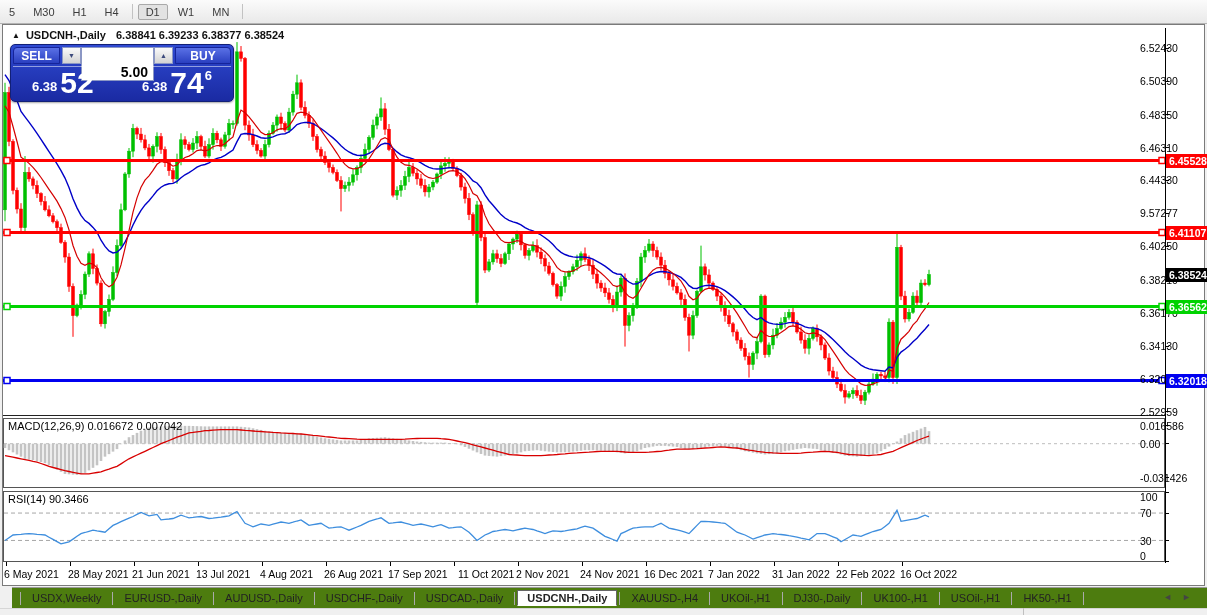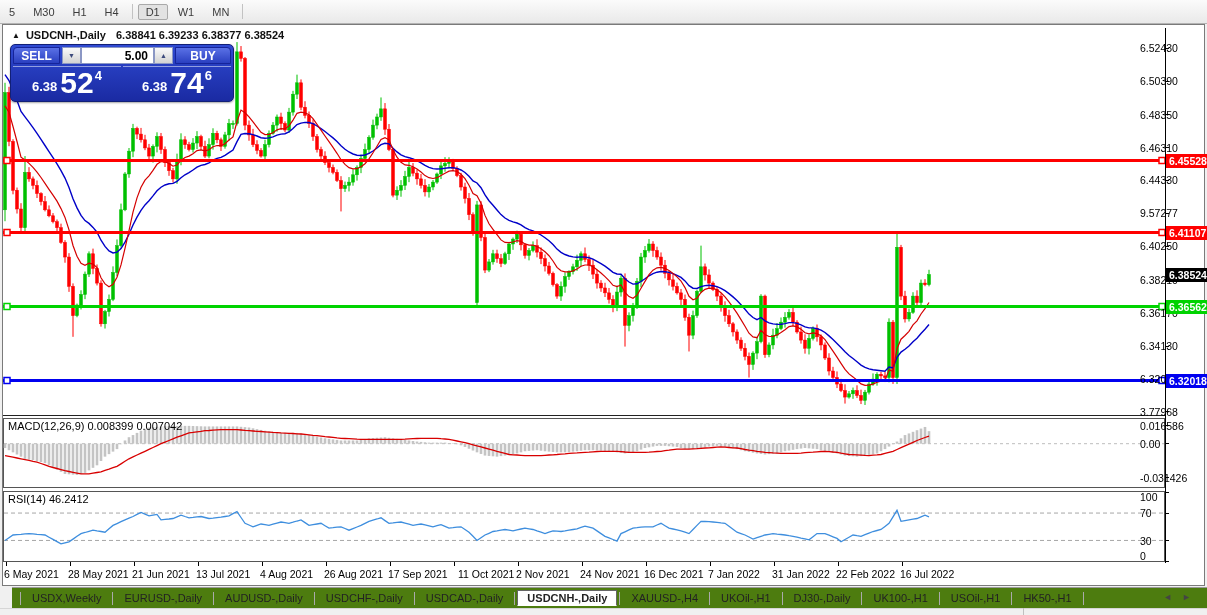--- a/index.html
+++ b/index.html
@@ -23,21 +23,21 @@
   .tp-row1{position:absolute;left:0;top:2px;width:222px;height:18px;}
   .tp-btn{position:absolute;top:0;height:17px;line-height:17px;text-align:center;color:#fff;
     font-size:12px;font-weight:bold;background:linear-gradient(#5a71e6,#2a3fc0);border:1px solid #16249a;box-sizing:border-box;}
   #sellBtn{left:2px;width:47px;border-radius:4px 0 0 0;}
   #buyBtn{left:164px;width:56px;border-radius:0 4px 0 0;}
   .spin{position:absolute;top:0;width:19px;height:17px;box-sizing:border-box;border:1px solid #8b97c4;
     background:linear-gradient(#fafafa,#d3d3d3);text-align:center;line-height:15px;font-size:7px;color:#3c4a7c;}
   #spinDown{left:51px;}
   #spinUp{left:143px;}
   #volBox{position:absolute;left:70px;top:0;width:73px;height:17px;box-sizing:border-box;background:#fff;
-    border:1px solid #8b97c4;font-size:12px;font-weight:bold;color:#000;text-align:right;padding:0 5px;line-height:16px;}
+    border:1px solid #8b97c4;font-size:14px;font-weight:bold;color:#000;text-align:right;padding:16px 5px;line-height:16px;}
   .tp-row2{position:absolute;left:2px;top:21px;width:218px;height:33px;display:flex;}
   .priceHalf{flex:1;display:flex;align-items:flex-end;justify-content:center;color:#fff;
     border-top:1px solid rgba(255,255,255,.5);padding-bottom:2px;text-align:right;}
   .priceHalf+.priceHalf{margin-left:2px;}
   .pSmall{font-size:13px;font-weight:bold;margin-right:3px;padding-bottom:3px;}
   .pBig{font-size:30px;font-weight:bold;line-height:28px;}
   .pSup{font-size:13px;font-weight:bold;position:relative;top:-14px;margin-left:1px;}
   
   .yLabel{position:absolute;left:1140px;font-size:10.5px;color:#000;z-index:5;}
   .tick{position:absolute;background:#000;z-index:5;}
@@ -816,29 +816,29 @@
     <rect x="895.7" y="19.299999999999997" width="2.6" height="5.400000000000002" fill="#C4C4C4"></rect>
     <rect x="899.7" y="16.06" width="2.6" height="8.64" fill="#C4C4C4"></rect>
     <rect x="903.7" y="14.44" width="2.6" height="10.26" fill="#C4C4C4"></rect>
     <rect x="907.7" y="12.82" width="2.6" height="11.879999999999999" fill="#C4C4C4"></rect>
     <rect x="911.7" y="11.2" width="2.6" height="13.5" fill="#C4C4C4"></rect>
     <rect x="915.7" y="9.579999999999998" width="2.6" height="15.120000000000001" fill="#C4C4C4"></rect>
     <rect x="919.7" y="7.960000000000001" width="2.6" height="16.74" fill="#C4C4C4"></rect>
     <rect x="923.7" y="12.163359999999999" width="2.6" height="12.53664" fill="#C4C4C4"></rect>
     <polyline points="1,36.6 5,37.4 9,38.2 13,39.0 17,39.8 21,40.6 25,41.4 29,42.3 33,43.1 37,44.5 41,45.9 45,47.4 49,48.5 53,49.5 57,50.6 61,51.7 65,52.5 69,53.3 73,54.1 77,54.9 81,54.9 85,54.9 89,54.2 93,53.5 97,52.8 101,51.4 105,50.1 109,48.7 113,47.4 117,44.9 121,42.3 125,39.8 129,37.9 133,36.0 137,34.1 141,32.3 145,30.4 149,28.5 153,26.6 157,24.7 161,23.1 165,21.5 169,19.8 173,18.2 177,16.8 181,15.3 185,13.9 189,13.4 193,12.8 197,12.3 201,11.7 205,11.5 209,11.2 213,10.9 217,10.7 221,10.7 225,10.7 229,10.7 233,10.7 237,11.0 241,11.4 245,11.7 249,12.0 253,12.3 257,12.5 261,12.8 265,13.1 269,13.4 273,13.6 277,13.9 281,14.1 285,14.3 289,14.5 293,14.8 297,15.0 301,15.4 305,15.8 309,16.3 313,16.7 317,17.1 321,17.6 325,18.0 329,18.4 333,18.9 337,19.3 341,19.5 345,19.7 349,19.9 353,20.2 357,20.4 361,20.4 365,20.4 369,20.4 373,20.4 377,20.4 381,20.4 385,20.4 389,20.4 393,20.4 397,20.4 401,20.2 405,19.9 409,19.7 413,19.5 417,19.3 421,19.3 425,19.3 429,19.3 433,19.3 437,19.7 441,20.0 445,20.4 449,21.2 453,22.0 457,22.8 461,23.6 465,24.7 469,25.8 473,26.9 477,27.9 481,29.0 485,30.1 489,31.2 493,32.3 497,33.3 501,34.4 505,35.5 509,35.8 513,36.0 517,36.3 521,36.6 525,36.6 529,36.6 533,36.6 537,36.6 541,36.3 545,36.0 549,35.8 553,35.5 557,35.1 561,34.8 565,34.4 569,34.1 573,33.9 577,33.6 581,33.3 585,33.1 589,32.8 593,32.5 597,32.3 601,32.3 605,32.3 609,32.3 613,32.3 617,32.6 621,33.0 625,33.3 629,33.3 633,33.3 637,33.3 641,33.3 645,33.1 649,32.8 653,32.5 657,32.3 661,31.7 665,31.2 669,30.6 673,30.1 677,30.1 681,30.1 685,30.1 689,29.8 693,29.6 697,29.3 701,29.0 705,28.8 709,28.5 713,28.2 717,27.9 721,28.2 725,28.5 729,28.8 733,29.0 737,29.7 741,30.5 745,31.2 749,31.7 753,32.3 757,32.8 761,33.3 765,33.6 769,33.9 773,34.1 777,34.4 781,34.4 785,34.4 789,34.4 793,34.4 797,34.1 801,33.7 805,33.3 809,33.1 813,32.8 817,32.5 821,32.3 825,32.6 829,33.0 833,33.3 837,34.1 841,34.8 845,35.5 849,35.7 853,35.9 857,36.1 861,36.4 865,36.6 869,36.2 873,35.9 877,35.5 881,34.4 885,33.3 889,32.3 893,30.5 897,28.7 901,26.9 905,25.1 909,23.3 913,21.5 917,20.0 921,18.5 925,17.1" fill="none" stroke="#D80000" stroke-width="1.3"></polyline>
   </svg>
-<div class="panelLabel" style="left:8px;top:420px;">MACD(12,26,9) 0.008399 0.007042</div>
+<div class="panelLabel" style="left:8px;top:420px;">MACD(12,26,9) 0.016672 0.007042</div>
 
 <div class="abs panelBox" id="rsiPanel" style="left:3px;top:491px;width:1162px;height:71px;"></div>
 <svg id="svgRsi" style="left:4px;top:492px;" width="1160" height="69">
     <line x1="0" y1="21.05" x2="1160" y2="21.05" stroke="#a6a6a6" stroke-width="1" stroke-dasharray="4,3"></line>
     <line x1="0" y1="48.45" x2="1160" y2="48.45" stroke="#a6a6a6" stroke-width="1" stroke-dasharray="4,3"></line>
     <polyline points="1,48.5 5,45.7 9,43.0 13,42.6 17,42.3 21,41.9 25,41.6 29,41.9 33,42.3 37,42.6 41,43.0 45,45.2 49,47.4 53,49.6 57,51.9 61,50.8 65,49.8 69,47.1 73,44.3 77,41.6 81,40.5 85,39.3 89,38.2 93,38.9 97,39.5 101,40.2 105,36.8 109,33.4 113,31.6 117,29.7 121,27.9 125,26.2 129,24.5 133,22.4 137,20.4 141,22.1 145,23.8 149,23.1 153,22.4 157,27.9 161,27.4 165,27.0 169,26.5 173,24.8 177,23.1 181,24.5 185,25.8 189,25.4 193,24.9 197,24.5 201,25.5 205,26.5 209,26.1 213,25.6 217,25.2 221,24.5 225,23.8 229,21.7 233,19.7 237,25.5 241,31.3 245,33.0 249,34.8 253,33.4 257,32.0 261,32.7 265,33.4 269,32.2 273,31.1 277,30.0 281,30.6 285,31.3 289,30.2 293,29.0 297,27.9 301,30.6 305,33.4 309,32.7 313,32.0 317,31.3 321,33.7 325,36.1 329,35.7 333,35.2 337,34.8 341,36.5 345,38.2 349,36.6 353,35.0 357,33.4 361,31.3 365,29.3 369,28.1 373,27.0 377,25.8 381,28.6 385,31.3 389,30.9 393,30.4 397,30.0 401,31.1 405,32.2 409,33.4 413,32.7 417,32.0 421,32.9 425,33.8 429,34.8 433,33.7 437,32.7 441,34.4 445,36.1 449,35.7 453,35.2 457,34.8 461,37.5 465,40.2 469,44.3 473,48.5 477,45.7 481,43.0 485,41.3 489,39.5 493,38.9 497,38.2 501,37.5 505,38.2 509,38.9 513,37.9 517,37.0 521,36.1 525,36.8 529,37.5 533,38.9 537,40.2 541,41.6 545,40.2 549,38.9 553,39.2 557,39.5 561,38.9 565,38.2 569,37.5 573,36.8 577,35.4 581,34.1 585,35.1 589,36.1 593,38.9 597,41.6 601,44.3 605,45.9 609,47.5 613,49.1 617,41.6 621,39.8 625,37.9 629,36.1 633,35.7 637,35.2 641,34.8 645,34.8 649,34.8 653,33.0 657,31.3 661,33.7 665,36.1 669,37.0 673,37.9 677,38.9 681,40.2 685,41.6 689,37.5 693,33.4 697,29.3 701,29.5 705,29.7 709,30.0 713,30.4 717,30.9 721,31.3 725,34.3 729,37.3 733,40.2 737,41.6 741,43.0 745,45.0 749,47.1 753,45.7 757,44.3 761,43.0 765,42.3 769,41.6 773,42.1 777,42.5 781,43.0 785,43.7 789,44.3 793,45.2 797,46.1 801,46.9 805,47.8 809,44.7 813,41.6 817,41.6 821,41.6 825,43.2 829,44.8 833,46.4 837,49.8 841,47.5 845,45.3 849,43.0 853,43.7 857,44.3 861,42.7 865,41.1 869,39.5 873,38.5 877,37.5 881,34.4 885,31.3 889,24.8 893,18.3 897,29.3 901,28.6 905,27.9 909,27.2 913,26.5 917,24.8 921,23.1 925,24.9" fill="none" stroke="#3E8EDE" stroke-width="1.3"></polyline>
   </svg>
-<div class="panelLabel" style="left:8px;top:493px;">RSI(14) 46.2412</div>
+<div class="panelLabel" style="left:8px;top:493px;">RSI(14) 90.3466</div>
 
 <div class="abs" id="axisVLine"></div>
 
 <div class="abs" id="tabsBar">
     <div class="tabSep" style="margin-left: 8px;"></div>
     <div class="tab">USDX,Weekly</div>
     <div class="tabSep"></div>
     <div class="tab">EURUSD-,Daily</div>
     <div class="tabSep"></div>
     <div class="tab">AUDUSD-,Daily</div>
@@ -884,21 +884,21 @@
 <div class="yLabel" style="top: 240.4px;">6.40250</div>
 <div class="tick" style="left: 1165px; top: 279.2px; width: 4px; height: 1px;"></div>
 <div class="yLabel" style="top: 273.7px;">6.38210</div>
 <div class="tick" style="left: 1165px; top: 312.4px; width: 4px; height: 1px;"></div>
 <div class="yLabel" style="top: 306.9px;">6.36170</div>
 <div class="tick" style="left: 1165px; top: 345.6px; width: 4px; height: 1px;"></div>
 <div class="yLabel" style="top: 340.1px;">6.34130</div>
 <div class="tick" style="left: 1165px; top: 378.8px; width: 4px; height: 1px;"></div>
 <div class="yLabel" style="top: 373.3px;">6.32090</div>
 <div class="tick" style="left: 1165px; top: 411.1px; width: 4px; height: 1px;"></div>
-<div class="yLabel" style="top: 405.6px;">3.77968</div>
+<div class="yLabel" style="top: 405.6px;">2.52959</div>
 <div class="priceTag" style="top: 153.5px; background: rgb(255, 0, 0);">6.45528</div>
 <div class="priceTag" style="top: 225.5px; background: rgb(255, 0, 0);">6.41107</div>
 <div class="priceTag" style="top: 299.5px; background: rgb(0, 211, 0);">6.36562</div>
 <div class="priceTag" style="top: 373.5px; background: rgb(0, 0, 240);">6.32018</div>
 <div class="priceTag" style="top: 267.6px; background: rgb(0, 0, 0);">6.38524</div>
 <div class="tick" style="left: 1165px; top: 425.3px; width: 4px; height: 1px;"></div>
 <div class="yLabel" style="top: 419.8px;">0.016586</div>
 <div class="tick" style="left: 1165px; top: 443.2px; width: 4px; height: 1px;"></div>
 <div class="yLabel" style="top: 437.7px;">0.00</div>
 <div class="tick" style="left: 1165px; top: 477.1px; width: 4px; height: 1px;"></div>
@@ -933,13 +933,13 @@
 <div class="dateLabel" style="left: 580px;">24 Nov 2021</div>
 <div class="tick" style="left: 646px; top: 562px; width: 1px; height: 4px;"></div>
 <div class="dateLabel" style="left: 644px; text-align: right;">16 Dec 2021</div>
 <div class="tick" style="left: 710px; top: 562px; width: 1px; height: 4px;"></div>
 <div class="dateLabel" style="left: 708px;">7 Jan 2022</div>
 <div class="tick" style="left: 774px; top: 562px; width: 1px; height: 4px;"></div>
 <div class="dateLabel" style="left: 772px;">31 Jan 2022</div>
 <div class="tick" style="left: 838px; top: 562px; width: 1px; height: 4px;"></div>
 <div class="dateLabel" style="left: 836px;">22 Feb 2022</div>
 <div class="tick" style="left: 902px; top: 562px; width: 1px; height: 4px;"></div>
-<div class="dateLabel" style="left: 900px;">16 Jul 2022</div>
+<div class="dateLabel" style="left: 900px;">16 Oct 2022</div>
 
 </body></html>

